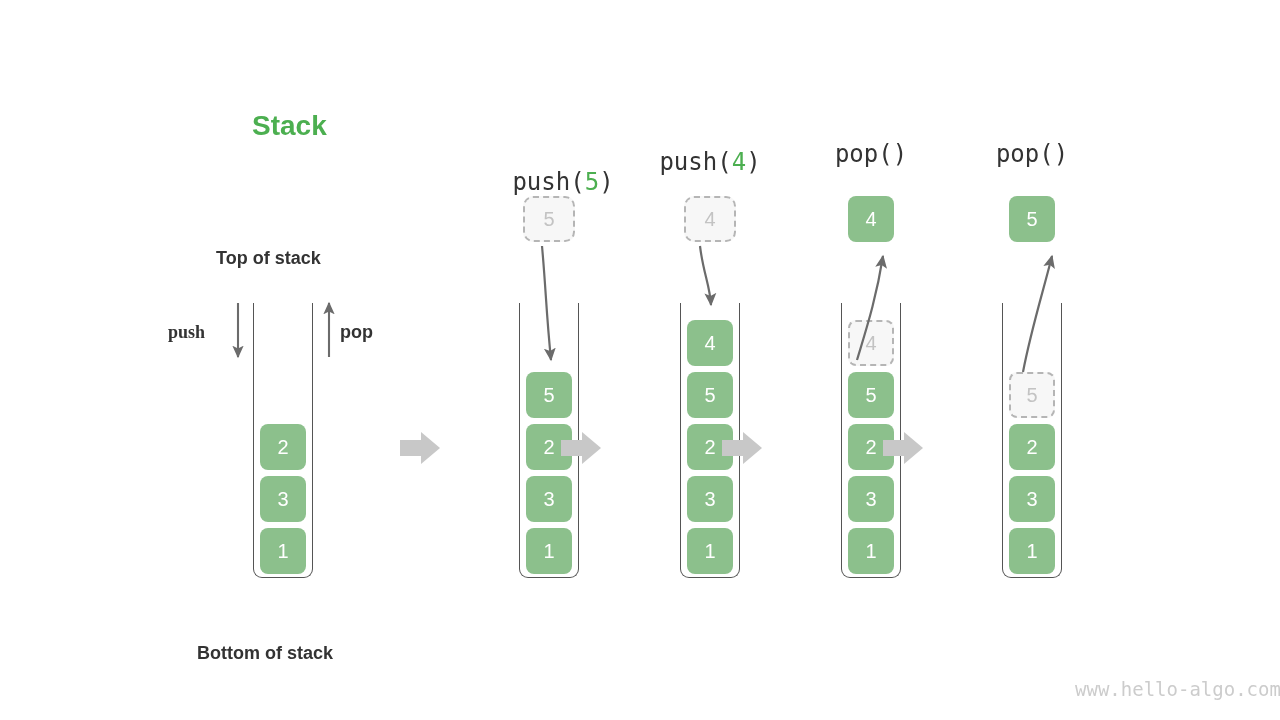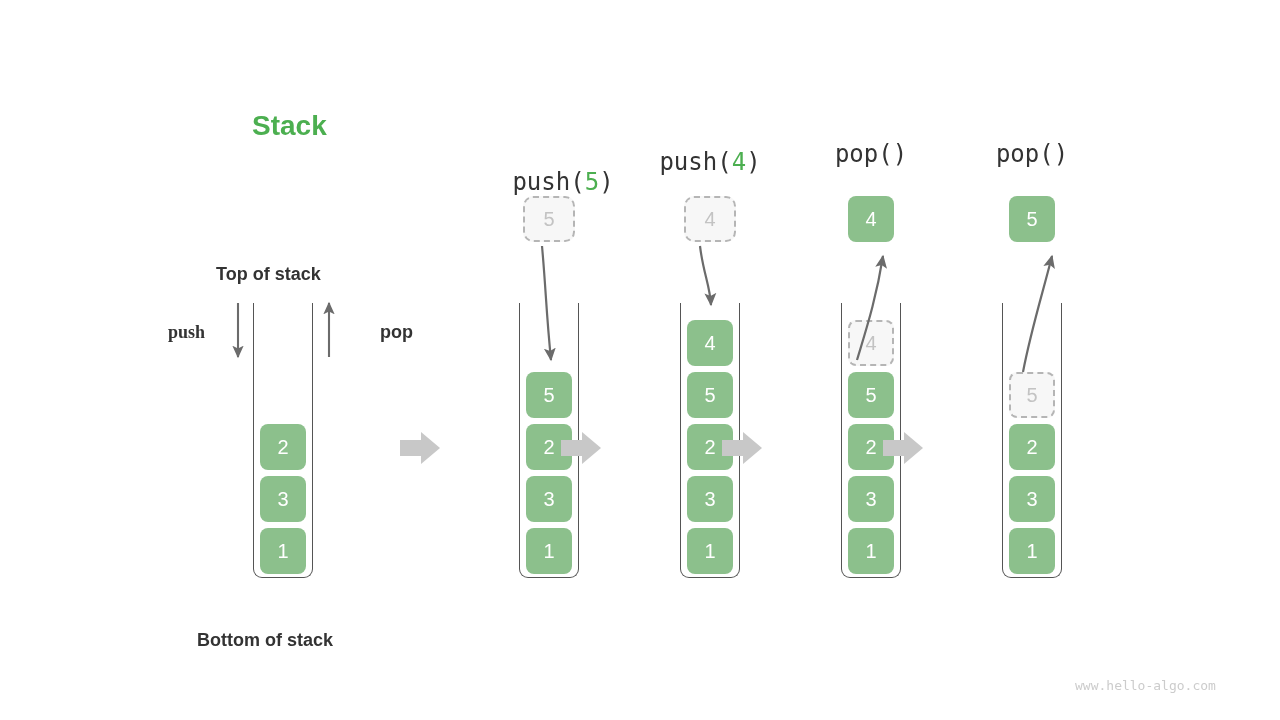--- a/index.html
+++ b/index.html
@@ -48,21 +48,21 @@
     color: #333333;
     white-space: nowrap;
     text-align: center;
   }
   .op-label .arg {
     color: #4CAF50;
   }
   .watermark {
     position: absolute;
     font-family: "DejaVu Sans Mono", monospace;
-    font-size: 13px;
+    font-size: 19px;
     color: #cccccc;
     white-space: nowrap;
   }
 
   
   .stack {
     position: absolute;
   }
   .stack .wall {
     position: absolute;
@@ -113,27 +113,27 @@
     pointer-events: none;
   }
 </style>
 </head>
 <body>
 
 <div id="stage">
 
   <div class="title" style="left:252px; top:110px;">Stack</div>
 
-  <div class="caption" style="left:216px; top:248px;margin-top:16px;">Top of stack</div>
-
-  <div class="caption" style="left:197px; top:630px;">Bottom of stack</div>
+  <div class="caption" style="left:216px; top:248px;">Top of stack</div>
+
+  <div class="caption" style="left:197px; top:643px;">Bottom of stack</div>
 
   <div class="side-label" style="left:168px; top:322px;font-family:Liberation Serif, serif;">push</div>
 
-  <div class="side-label" style="left:340px; top:322px;margin-left:40px;">pop</div>
+  <div class="side-label" style="left:340px; top:322px;">pop</div>
 
   <div class="watermark" style="left:1075px; top:678px;">www.hello-algo.com</div>
 
   <div id="columns-host">
       <div class="stack" style="left: 253px; top: 303px; width: 60px; height: 275px;">
         <div class="wall left" style="height: 262px;"></div>
         <div class="wall right" style="height: 262px;"></div>
         <div class="floor" style="top: 261px;"></div>
       </div>
       <div class="cell solid" style="left: 260px; top: 424px; width: 46px; height: 46px;">2</div>

